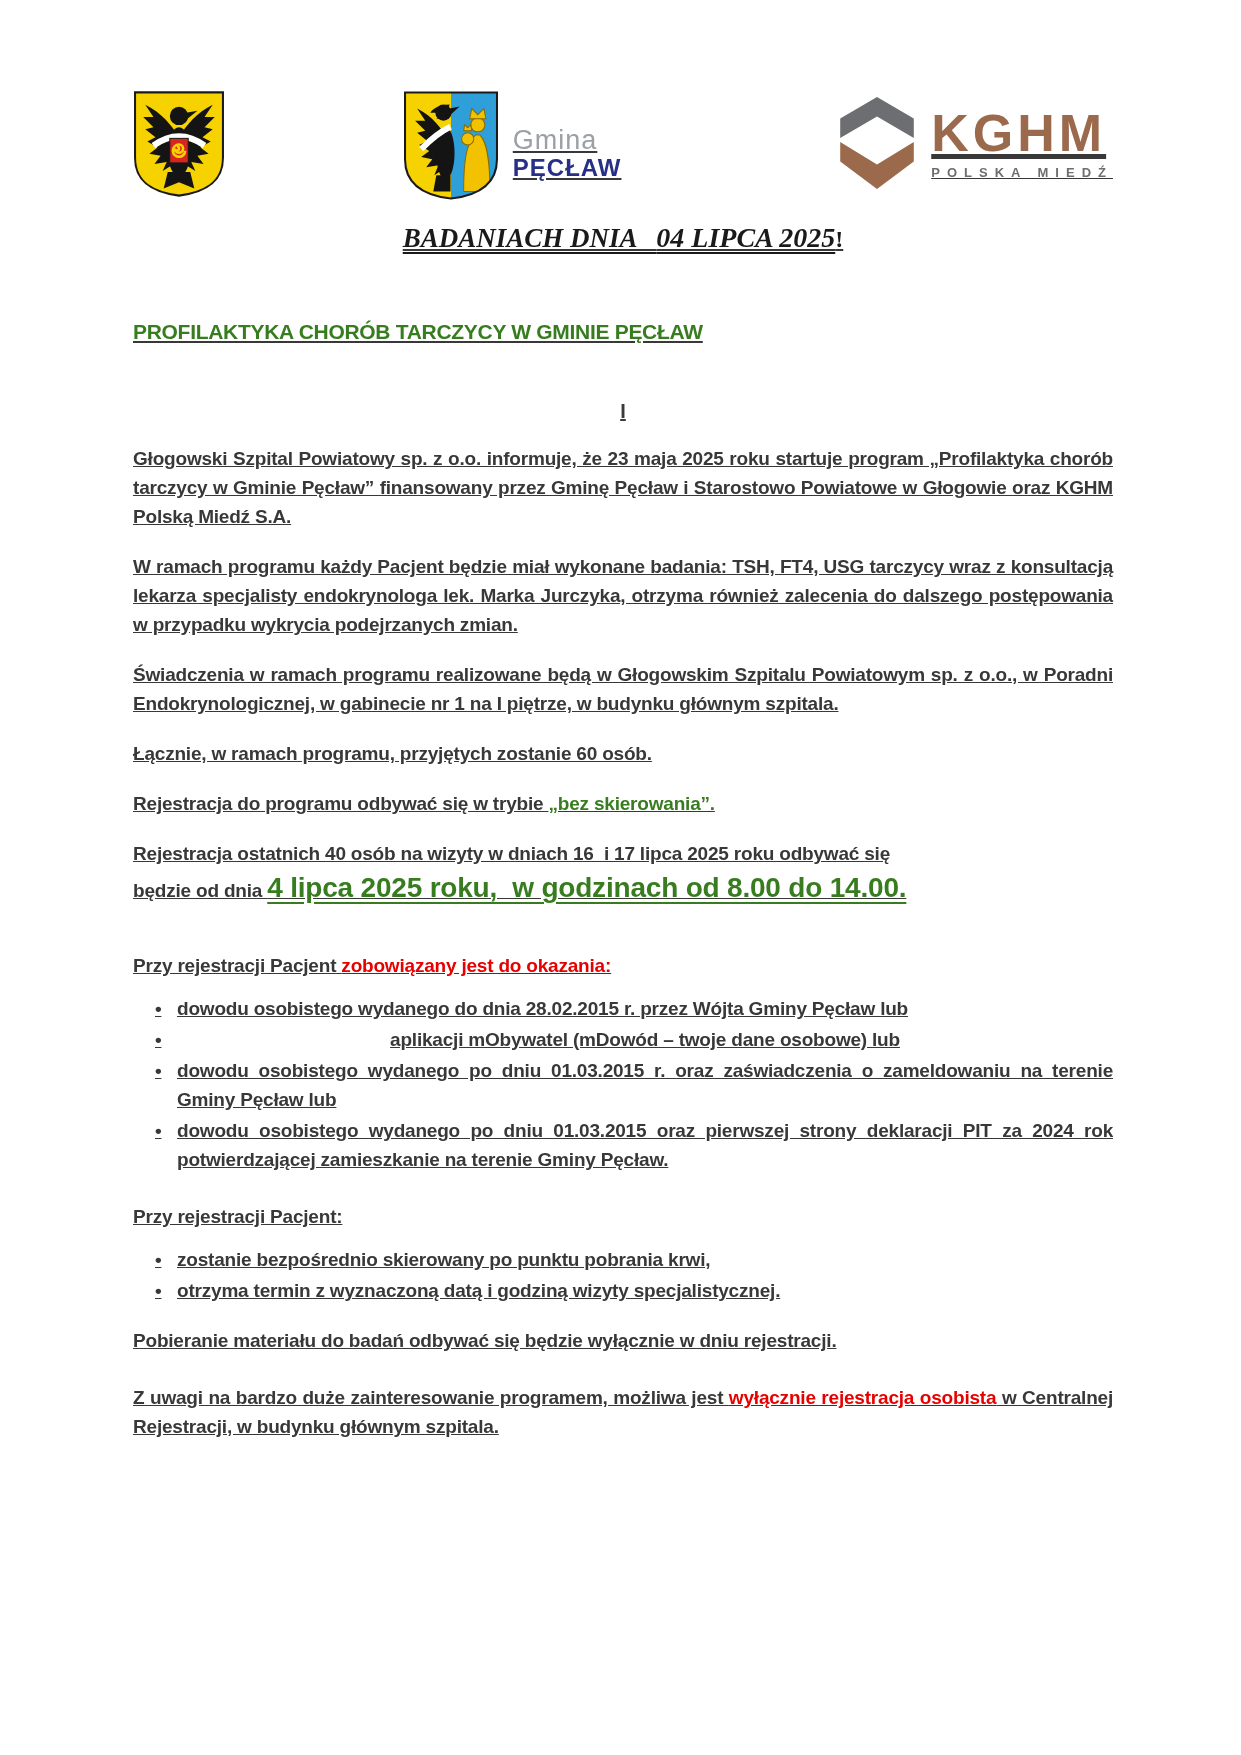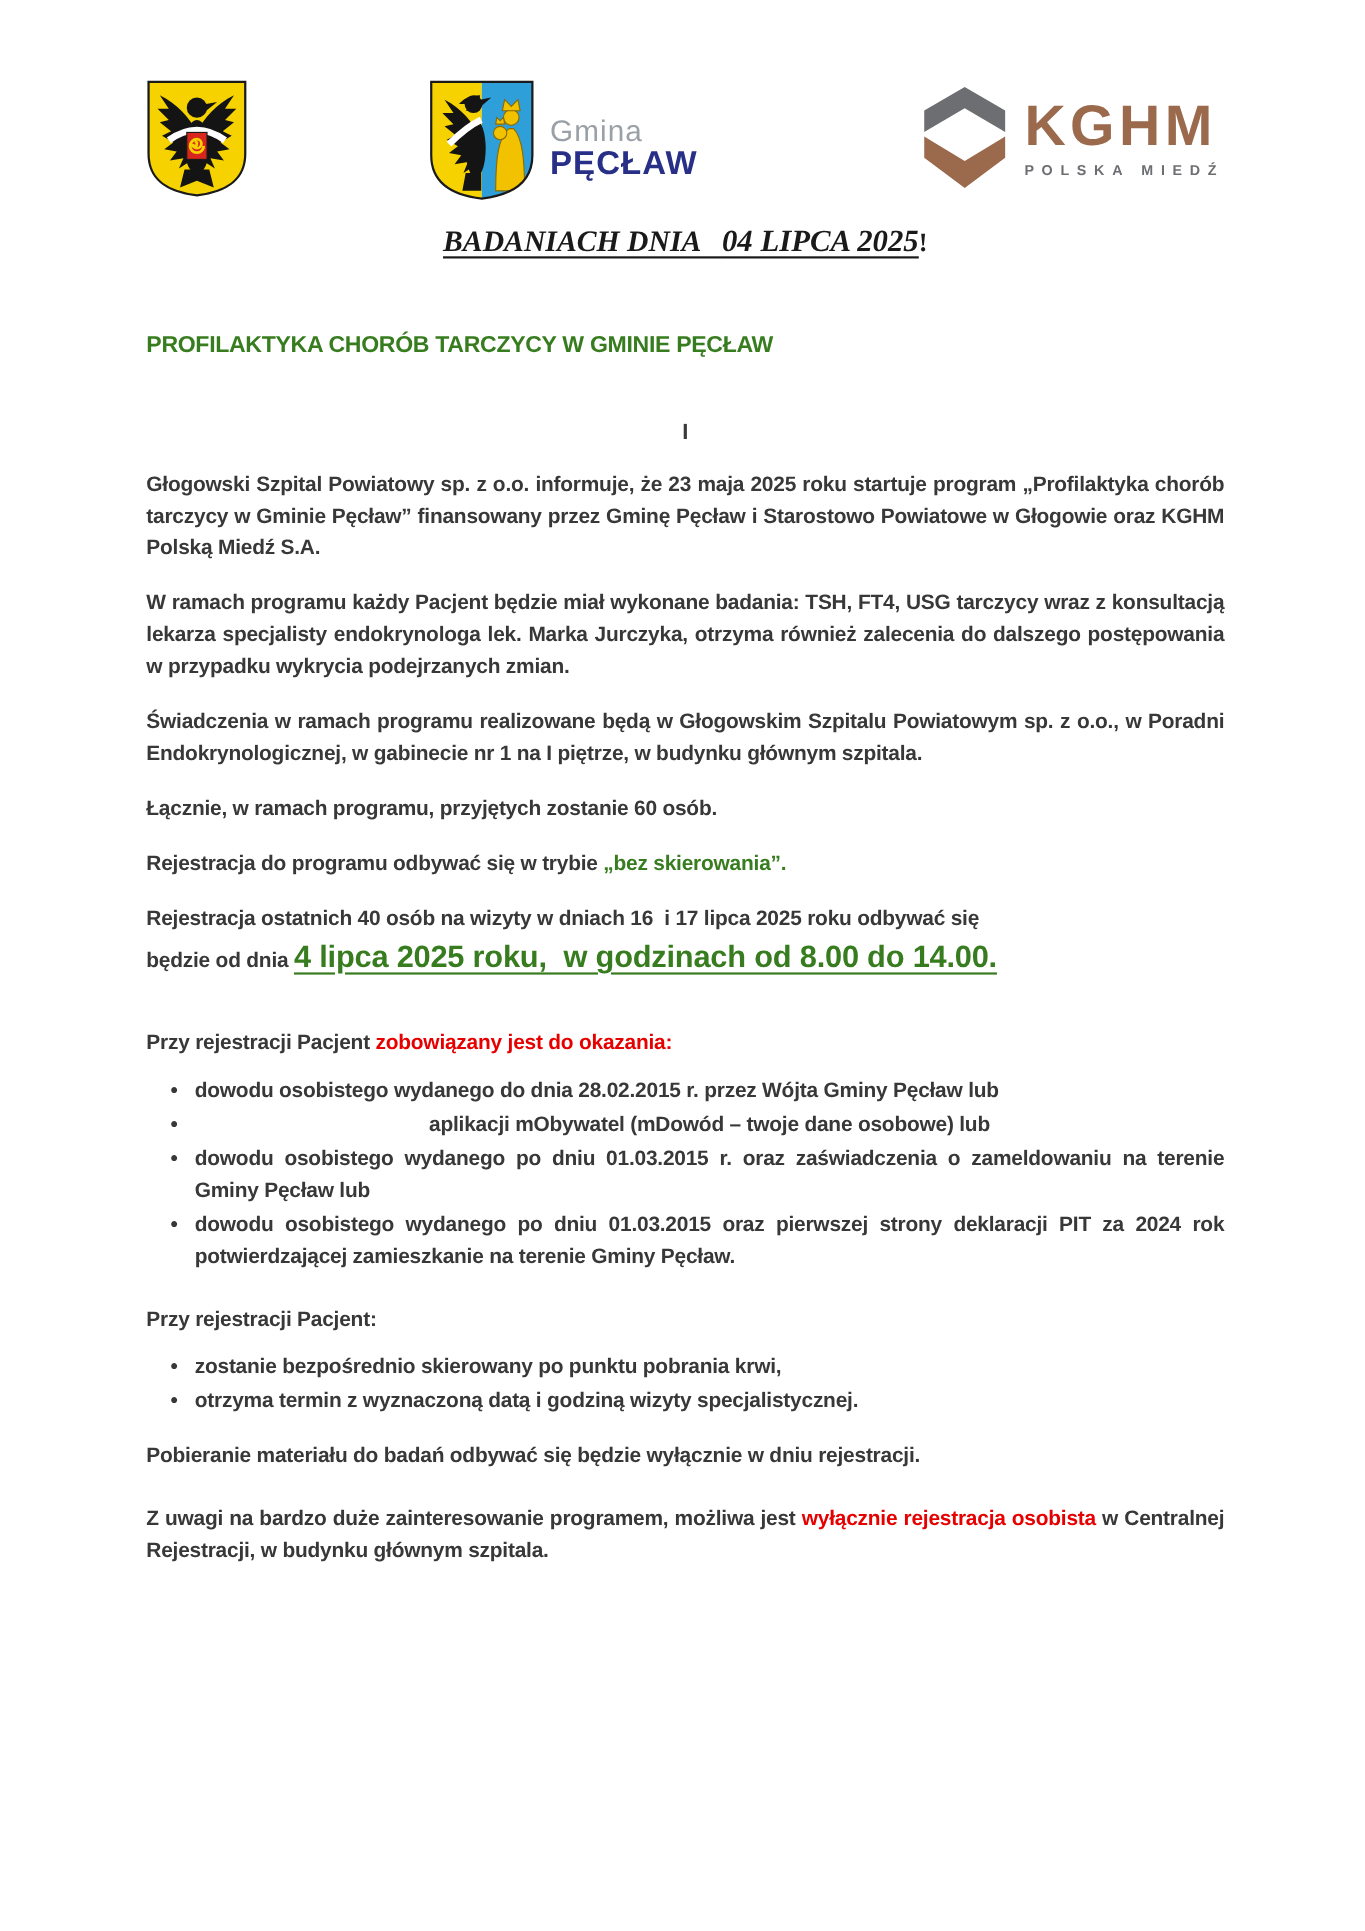--- a/index.html
+++ b/index.html
@@ -2,28 +2,28 @@
 <html lang="pl"><head>
 <meta charset="utf-8">
 <style>
   html,body{margin:0;padding:0;background:#ffffff;}
   body{
     width:1241px;height:1755px;
     font-family:"Liberation Sans",sans-serif;
     color:#383838;
     -webkit-font-smoothing:antialiased;
   }
-  .page{box-sizing:border-box;width:1241px;height:1482px;padding:72px 128px 0 133px;overflow:hidden;}
+  .page{box-sizing:border-box;width:1241px;height:1482px;padding:90px 128px 0 133px;overflow:hidden;text-decoration:underline;}
 
   
   .logos{display:flex;align-items:flex-start;justify-content:space-between;height:112px;}
   .logo-gmina{display:flex;align-items:center;gap:14px;margin-left:-40px;}
   .gmina-text{display:flex;flex-direction:column;line-height:1.05;padding-top:14px;}
   .gmina-top{font-size:27px;color:#9aa0a6;letter-spacing:1px;}
-  .gmina-bottom{font-size:30px;font-weight:bold;color:#272f87;letter-spacing:1px;}
+  .gmina-bottom{font-size:24px;font-weight:bold;color:#272f87;letter-spacing:1px;}
   .logo-kghm{display:flex;align-items:center;gap:16px;padding-top:6px;}
   .kghm-text{display:flex;flex-direction:column;align-items:flex-start;}
   .kghm-word{font-size:52px;font-weight:bold;color:#9b6a4d;letter-spacing:4px;line-height:1;}
   .kghm-sub{font-size:13px;font-weight:bold;color:#6d6e71;letter-spacing:7px;margin-top:6px;}
 
   
   .title{margin:20px 0 0 0;text-align:center;font-family:"Liberation Serif",serif;font-style:italic;font-weight:bold;color:#1a1a1a;}
   .t-line1{display:block;font-size:27px;line-height:1.35;white-space:pre-wrap;text-decoration:underline;text-underline-offset:4px;}
   .t-line2{display:block;font-size:27px;margin-top:4px;}
   .t-line2 .u{text-decoration:underline;text-underline-offset:5px;white-space:pre-wrap;}

